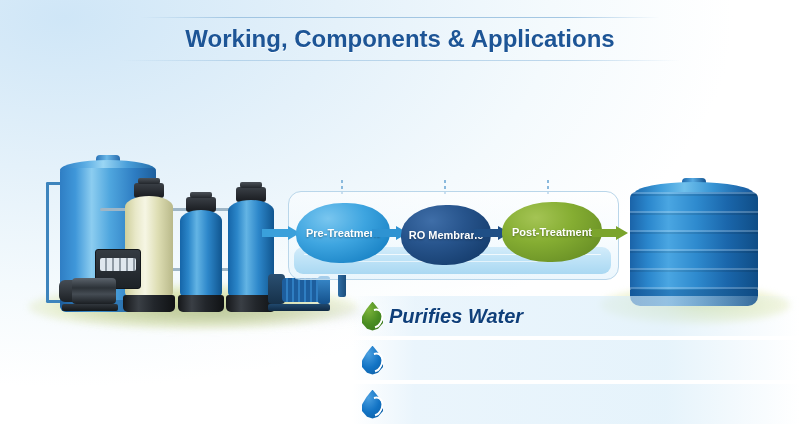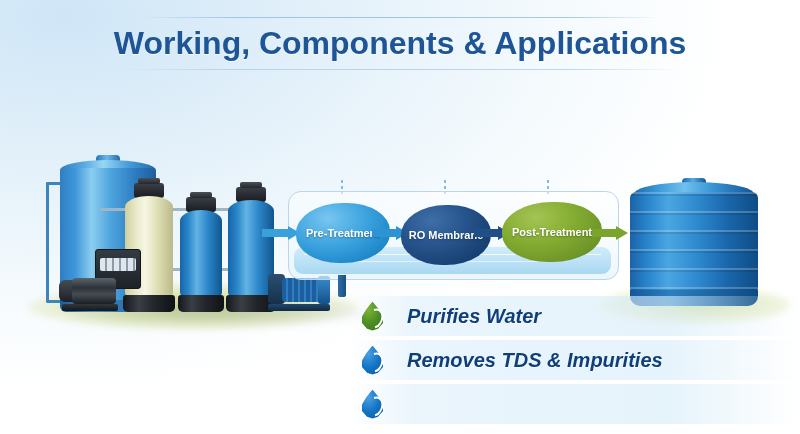--- a/index.html
+++ b/index.html
@@ -21,21 +21,21 @@
   .title{
     font-size:45px;font-weight:bold;letter-spacing:-0.5px;
     color:#1b4f8f;line-height:1.05;margin:0;
     text-shadow:0 1px 0 rgba(255,255,255,0.85), 0 2px 3px rgba(30,70,120,0.18);
   }
   .rule{
     height:1px;margin:9px auto 0 auto;width:520px;
     background:linear-gradient(90deg,rgba(160,195,225,0) 0%,rgba(150,190,222,0.85) 18%,rgba(150,190,222,0.85) 82%,rgba(160,195,225,0) 100%);
   }
   .subtitle{
-    font-size:32px;font-weight:bold;color:#1d5596;margin:7px 0 0 0;
+    font-size:24px;font-weight:bold;color:#1d5596;margin:7px 0 0 0;
     text-shadow:0 1px 0 rgba(255,255,255,0.8);
   }
   .rule2{
     height:1px;margin:7px auto 0 auto;width:560px;
     background:linear-gradient(90deg,rgba(170,205,232,0) 0%,rgba(165,200,228,0.7) 20%,rgba(165,200,228,0.7) 80%,rgba(170,205,232,0) 100%);
   }
 
   
   .ground-green{
     position:absolute;left:28px;top:284px;width:330px;height:46px;border-radius:50%;
@@ -233,21 +233,21 @@
     background:linear-gradient(90deg,#1c66aa,#56aae2 45%,#14538f);
   }
   .stank .bot{
     position:absolute;left:0;top:112px;width:128px;height:16px;border-radius:0 0 10px 10px;
     background:linear-gradient(90deg,#14579a,#2b7fc0 32%,#0e4a83);
   }
 
   
   .bullets{position:absolute;left:360px;top:296px;width:430px;}
   .brow{
-    display:flex;align-items:center;height:40px;gap:22px;
+    display:flex;align-items:center;height:40px;gap:4px;
   }
   .brow + .brow{margin-top:4px;}
   .drop{
     position:relative;width:25px;height:29px;flex:0 0 25px;
     border-radius:50% 50% 50% 50% / 62% 62% 38% 38%;
     transform:rotate(0deg);
   }
   .drop .shape{
     position:absolute;inset:0;
     clip-path:polygon(50% 0%, 74% 26%, 92% 52%, 92% 74%, 72% 94%, 50% 100%, 28% 94%, 8% 74%, 8% 52%, 26% 26%);
@@ -401,21 +401,20 @@
         <span class="swirl"></span>
       </span>
       <span class="btxt">Purifies Water</span>
     </div>
 
     <div class="brow">
       <span class="drop">
         <span class="shape" style="background:radial-gradient(ellipse at 34% 26%,#4a9fe0 0%,#1273c4 48%,#0a5596 100%);"></span>
         <span class="swirl"></span>
       </span>
-      <span class="btxt">Removes TDS &amp; Impurities</span>
     </div>
 
     <div class="brow">
       <span class="drop">
         <span class="shape" style="background:radial-gradient(ellipse at 34% 26%,#4a9fe0 0%,#1273c4 48%,#0a5596 100%);"></span>
         <span class="swirl"></span>
       </span>
     </div>
   </div>
 

